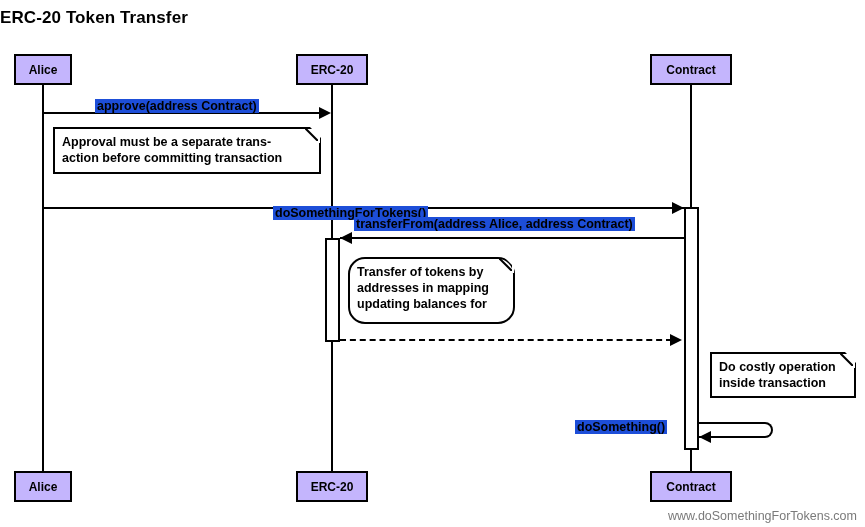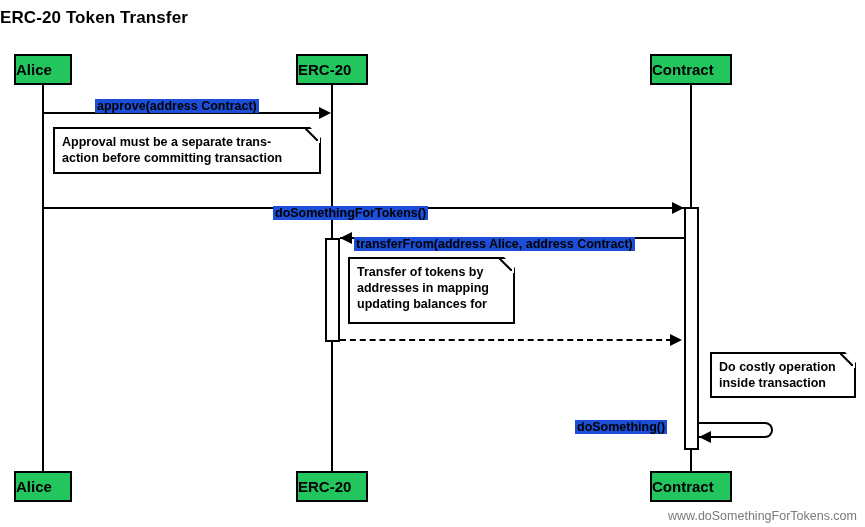--- a/index.html
+++ b/index.html
@@ -25,25 +25,25 @@
     font-size: 17px;
     font-weight: bold;
     color: #000000;
     letter-spacing: 0.1px;
   }
   
   .actor-box {
     position: absolute;
     box-sizing: border-box;
     border: 2px solid #000000;
-    background: #22c55e;
+    background: #c4b5fd;
     display: flex;
     align-items: center;
-    justify-content: flex-start;
-    font-size: 15px;
+    justify-content: center;
+    font-size: 12px;
     font-weight: bold;
     color: #000000;
     z-index: 6;
   }
   
   .lifeline {
     position: absolute;
     width: 2px;
     background: #000000;
     z-index: 1;
@@ -182,25 +182,25 @@
       <polyline points="14,1 14,14 1,14" fill="none" stroke="#ffffff" stroke-width="2"></polyline>
     </svg>
     <div class="note-text">Approval must be a separate trans-</div>
     <div class="note-text">action before committing transaction</div>
   </div>
 
   <div class="msg-label" style="left:273px; top:206px;">doSomethingForTokens()</div>
   <div class="msg-line" style="left:43px; top:207px; width:641px;"></div>
   <div class="arrowhead right" style="left:672px; top:202px;"></div>
 
-  <div class="msg-label" style="left:354px; top:237px;">transferFrom(address Alice, address Contract)</div>
+  <div class="msg-label" style="left:354px; top:217px;">transferFrom(address Alice, address Contract)</div>
   <div class="msg-line" style="left:340px; top:237px; width:344px;"></div>
   <div class="arrowhead left" style="left:340px; top:232px;"></div>
 
-  <div class="note" style="left:348px; top:257px; width:167px; height:67px;">
+  <div class="note" style="left:348px; top:257px; width:167px; height:67px;border-radius:17px;">
     <span class="fold"></span>
     <svg class="fold-line" viewBox="0 0 15 15">
       <polyline points="0,0 14,14" fill="none" stroke="#000000" stroke-width="2"></polyline>
       <polyline points="14,1 14,14 1,14" fill="none" stroke="#ffffff" stroke-width="2"></polyline>
     </svg>
     <div class="note-text">Transfer of tokens by</div>
     <div class="note-text">addresses in mapping</div>
     <div class="note-text">updating balances for</div>
   </div>
 

